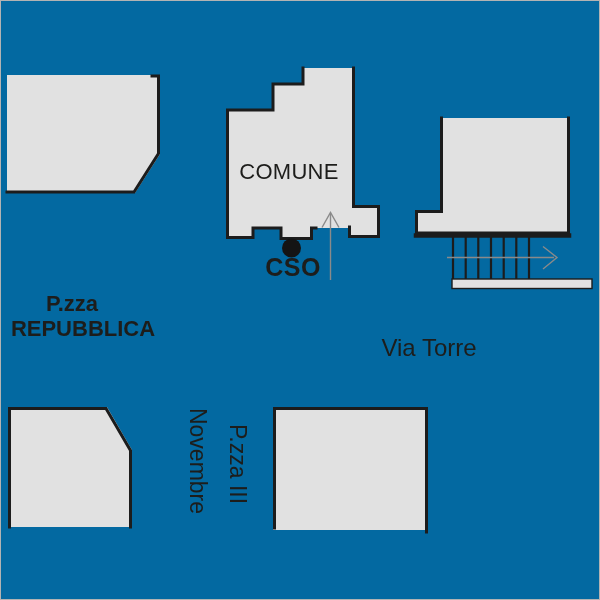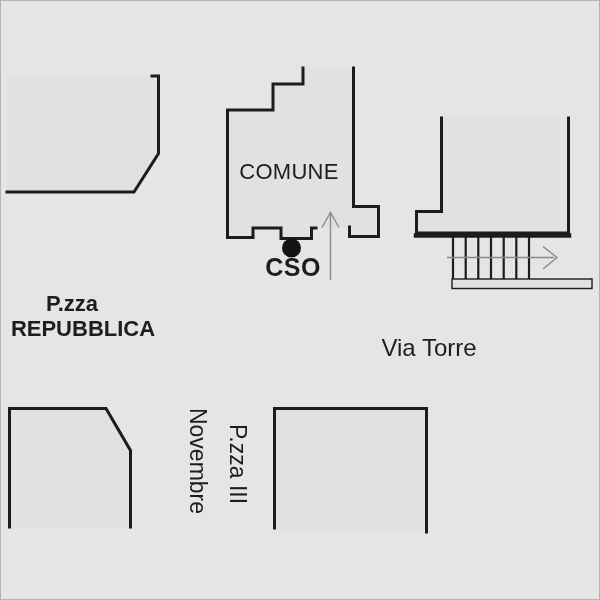--- a/index.html
+++ b/index.html
@@ -5,21 +5,21 @@
   html, body {
     margin: 0;
     padding: 0;
     background: #ffffff;
     font-family: "Liberation Sans", sans-serif;
   }
   .map-wrap {
     position: relative;
     width: 600px;
     height: 600px;
-    background: #e5e5e5;
+    background: #0369a1;
   }
   svg { display: block; }
 
   .bld-fill   { fill: #e1e1e1; stroke: none; }
   .bld-stroke { fill: none; stroke: #1c1c1c; stroke-width: 3; stroke-linejoin: miter; stroke-linecap: square; }
   .bld-stroke-thick { fill: none; stroke: #1c1c1c; stroke-width: 4.5; stroke-linecap: square; }
   .stair-line { stroke: #1c1c1c; stroke-width: 2.2; }
   .walk       { fill: #e1e1e1; stroke: #1c1c1c; stroke-width: 1.4; }
   .arrow      { fill: none; stroke: #8a8a8a; stroke-width: 1.4; stroke-linecap: butt; stroke-linejoin: miter; }
   .frame      { fill: none; stroke: #b3b3b3; stroke-width: 1; }

